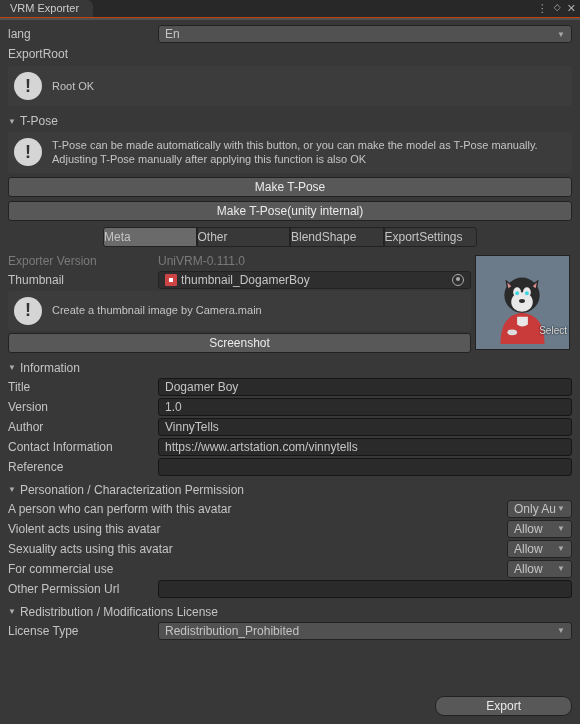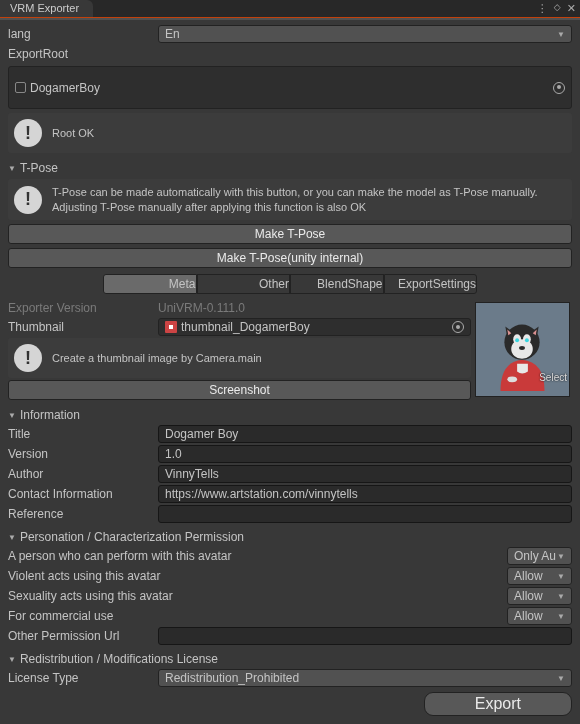--- a/index.html
+++ b/index.html
@@ -30,41 +30,41 @@
   .info-row { display: flex; align-items: center; padding: 6px 6px; background: #3c3c3c; margin: 2px 4px; border-radius: 3px; }
   .info-icon { width: 28px; height: 28px; border-radius: 50%; background: #d5d5d5; color: #333; display: flex; align-items: center; justify-content: center; font-weight: bold; font-size: 18px; margin-right: 10px; flex-shrink: 0; }
   .info-text { font-size: 11px; line-height: 1.3; color: #c4c4c4; }
   
   .foldout { display: flex; align-items: center; padding: 2px 4px; margin-top: 4px; }
   .fold-arrow { font-size: 8px; color: #aaa; margin-right: 4px; }
   
   .button { background: #585858; border: 1px solid #222; border-radius: 3px; text-align: center; padding: 2px 0; margin: 2px 4px; cursor: pointer; font-size: 12px; color: #eaeaea; }
   
   .tab-buttons { display: flex; margin: 4px 99px 4px 99px; }
-  .tab-btn { flex: 1; background: #383838; border: 1px solid #222; padding: 2px 0; text-align: right; cursor: pointer; font-size: 12px; }
+  .tab-btn { flex: 1; background: #383838; border: 1px solid #222; padding: 2px 0; text-align: left; cursor: pointer; font-size: 12px; }
   .tab-btn.active { background: #6a6a6a; }
   .tab-btn:first-child { border-top-left-radius: 3px; border-bottom-left-radius: 3px; }
   .tab-btn:last-child { border-top-right-radius: 3px; border-bottom-right-radius: 3px; }
   
   .text-input { background: #2a2a2a; border: 1px solid #161616; border-radius: 3px; padding: 1px 6px; flex: 1; height: 18px; color: #c4c4c4; font-size: 12px; display: flex; align-items: center; }
   .readonly { color: #7a7a7a; }
   
   .thumb-area { display: flex; align-items: flex-start; }
   .thumb-left { flex: 1; }
   .thumb-preview { width: 95px; height: 95px; background: #5a6a7a; border: 1px solid #222; margin: 4px 6px 0 0; position: relative; overflow: hidden; }
   .thumb-select { position: absolute; bottom: 13px; right: 2px; font-size: 10px; color: #ddd; text-shadow: 0 0 2px #000; }
   
   .avatar-svg { width: 100%; height: 100%; display: block; }
   
   .obj-name { display: flex; align-items: center; flex: 1; }
   .obj-mini-icon { width: 12px; height: 12px; background: #c44; margin-right: 4px; border-radius: 1px; position: relative; }
   .obj-mini-icon::after { content:""; position:absolute; width:4px; height:4px; background:#fff; top:4px; left:4px; }
   
   .footer { margin-top: auto; display:flex; justify-content:flex-end; padding: 4px; }
-  .export-btn { background:#585858; border:1px solid #222; border-radius:9px; padding:2px 50px; cursor:pointer; font-size:16px; color:#eaeaea; }
+  .export-btn { background:#585858; border:1px solid #222; border-radius:9px; padding:2px 50px; cursor:pointer; font-size:12px; color:#eaeaea; }
   
   .small-dd { width: 65px; flex: none; }
 </style>
 </head>
 <body>
 
 <div class="window">
   <div style="position:relative;">
     <div class="tab-bar">
       <div class="tab">VRM Exporter</div>
@@ -81,27 +81,20 @@
     <div class="row">
       <span class="label field-label">lang</span>
       <div class="dropdown">
         <span>En</span>
         <span class="dropdown-arrow">▼</span>
       </div>
     </div>
 
     <div class="row">
       <span class="label">ExportRoot</span>
-    </div>
-    <div class="object-field">
-      <span class="obj-name">
-          <span class="object-icon"></span>
-          <span>DogamerBoy</span>
-        </span>
-      <span class="circle-icon"></span>
     </div>
 
     <div class="info-row">
       <div class="info-icon">!</div>
       <div class="info-text">Root OK</div>
     </div>
 
     <div class="foldout">
       <span class="fold-arrow">▼</span>
       <span>T-Pose</span>

